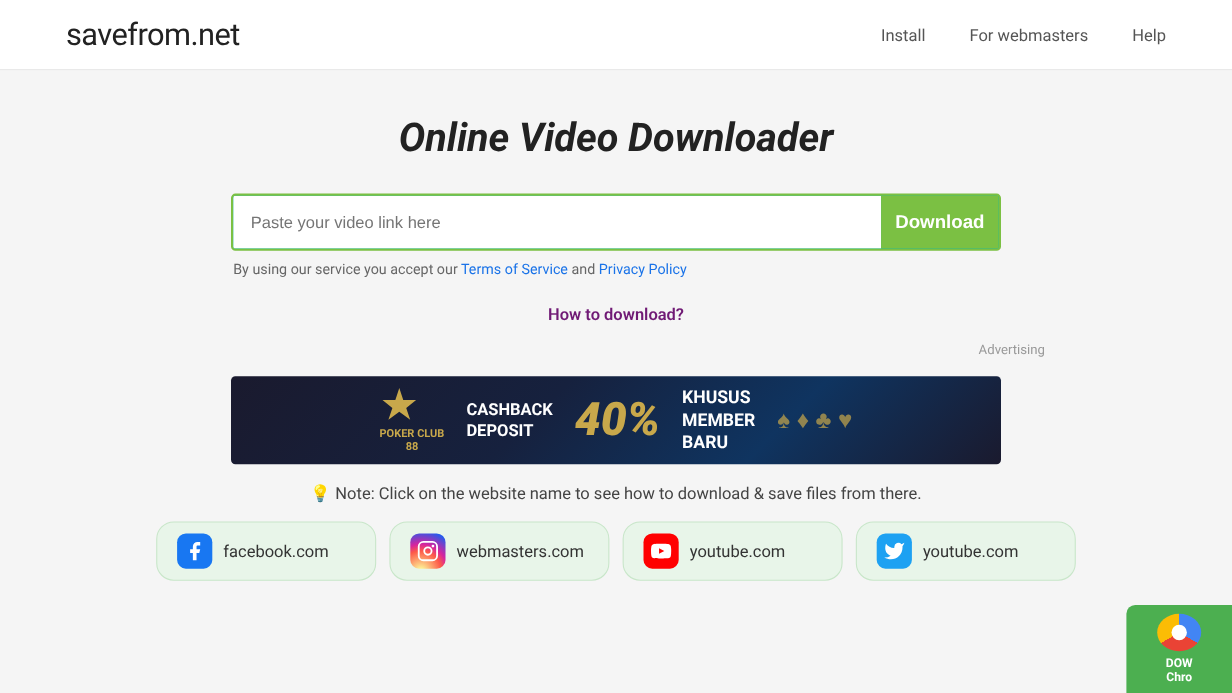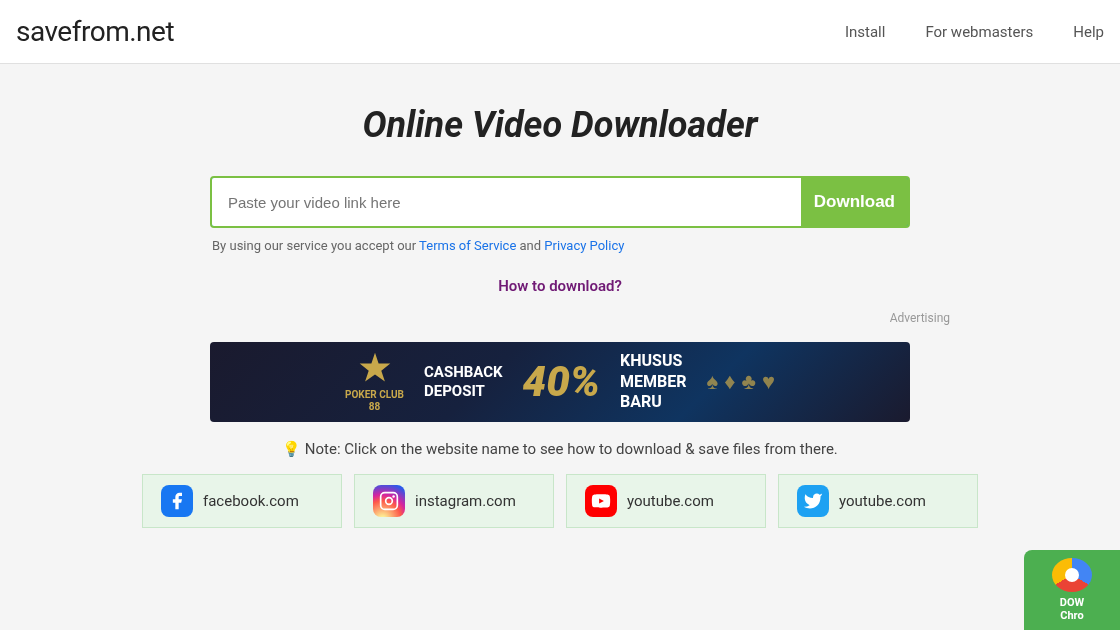--- a/index.html
+++ b/index.html
@@ -8,21 +8,21 @@
       background: #f5f5f5;
       color: #333;
       width: 1120px;
       height: 630px;
       overflow: hidden;
     }
 
     
     .header {
       background: #fff;
-      padding: 0 16px;
+      padding: 0 60px;
       height: 64px;
       display: flex;
       align-items: center;
       justify-content: space-between;
       border-bottom: 1px solid #e0e0e0;
     }
     .logo {
       font-size: 28px;
       font-weight: 400;
       color: #222;
@@ -142,21 +142,20 @@
       display: flex;
       align-items: center;
       justify-content: center;
       padding: 10px 20px;
       gap: 20px;
       align-self: center;
     }
     .ad-logo-area {
       display: flex;
       flex-direction: column;
-      align-items: center;
       color: #c8a84b;
       font-size: 11px;
       font-weight: 700;
     }
     .ad-main-text {
       color: #fff;
       font-size: 15px;
       font-weight: 700;
       line-height: 1.3;
     }
@@ -202,21 +201,21 @@
       justify-content: center;
       width: 100%;
       padding: 0 20px;
     }
     .social-btn {
       display: flex;
       align-items: center;
       gap: 10px;
       background: #e8f5e9;
       border: 1px solid #c8e6c9;
-      border-radius: 0;
+      border-radius: 16px;
       padding: 10px 18px;
       font-size: 15px;
       color: #333;
       cursor: pointer;
       text-decoration: none;
       min-width: 200px;
     }
     .social-icon {
       width: 32px;
       height: 32px;
@@ -348,21 +347,21 @@
         <span>facebook.com</span>
       </a>
       <a href="#" class="social-btn">
         <div class="social-icon ig-icon">
           <svg width="20" height="20" viewBox="0 0 24 24" fill="white">
             <rect x="2" y="2" width="20" height="20" rx="5" ry="5" fill="none" stroke="white" stroke-width="2"></rect>
             <circle cx="12" cy="12" r="4" fill="none" stroke="white" stroke-width="2"></circle>
             <circle cx="17.5" cy="6.5" r="1.5" fill="white"></circle>
           </svg>
         </div>
-        <span>instagram.com</span>
+        <span>webmasters.com</span>
       </a>
       <a href="#" class="social-btn">
         <div class="social-icon yt-icon">
           <svg width="20" height="20" viewBox="0 0 24 24" fill="white">
             <path d="M22.54 6.42a2.78 2.78 0 0 0-1.95-1.96C18.88 4 12 4 12 4s-6.88 0-8.59.46A2.78 2.78 0 0 0 1.46 6.42 29 29 0 0 0 1 12a29 29 0 0 0 .46 5.58 2.78 2.78 0 0 0 1.95 1.96C5.12 20 12 20 12 20s6.88 0 8.59-.46a2.78 2.78 0 0 0 1.95-1.96A29 29 0 0 0 23 12a29 29 0 0 0-.46-5.58z"></path>
             <polygon points="9.75 15.02 15.5 12 9.75 8.98 9.75 15.02" fill="#ff0000"></polygon>
           </svg>
         </div>
         <span>youtube.com</span>
       </a>

